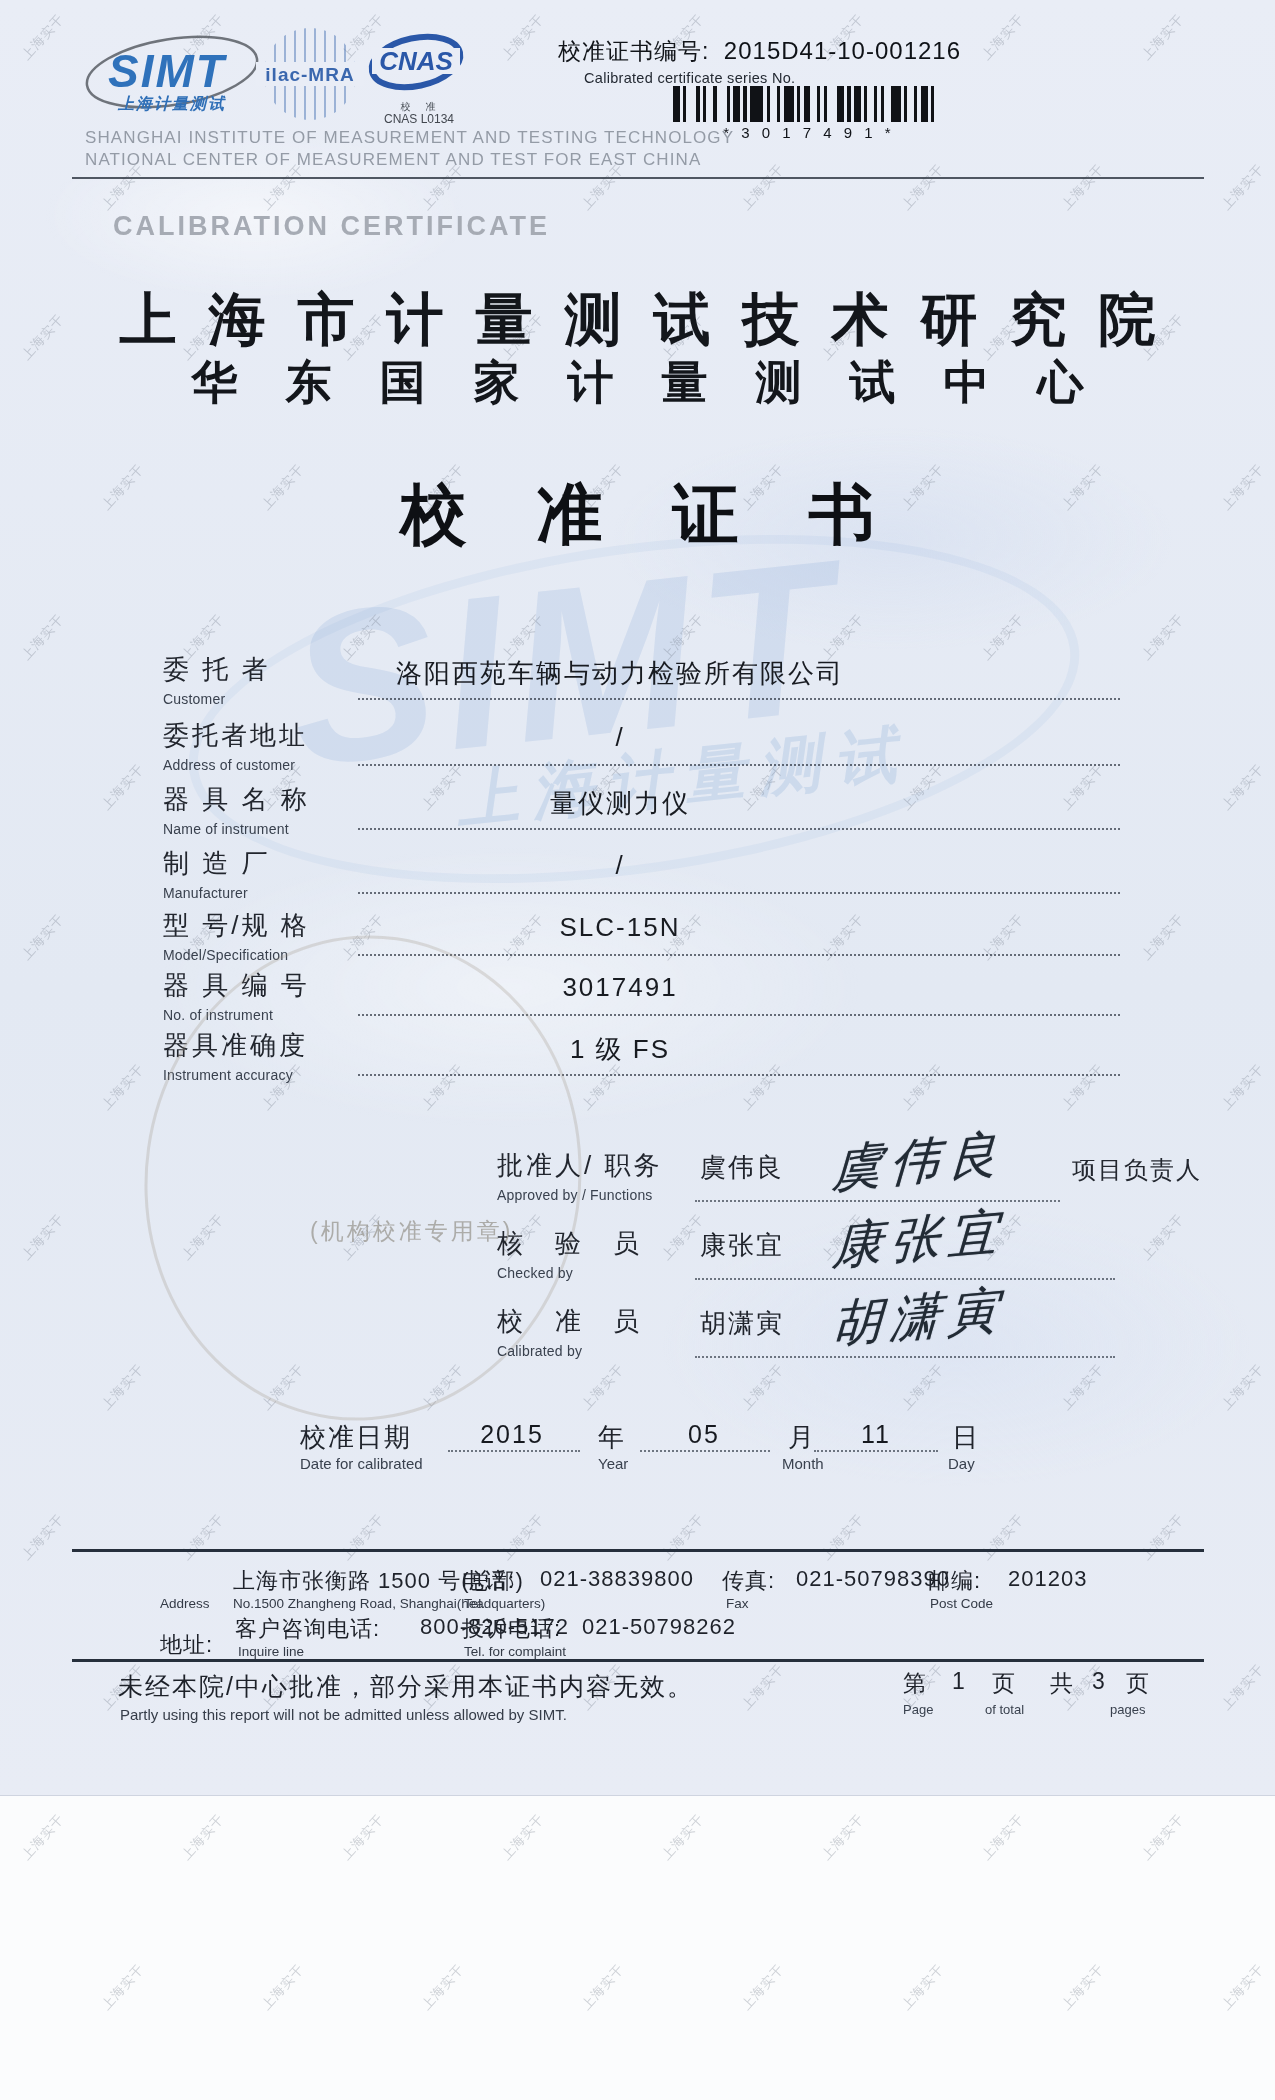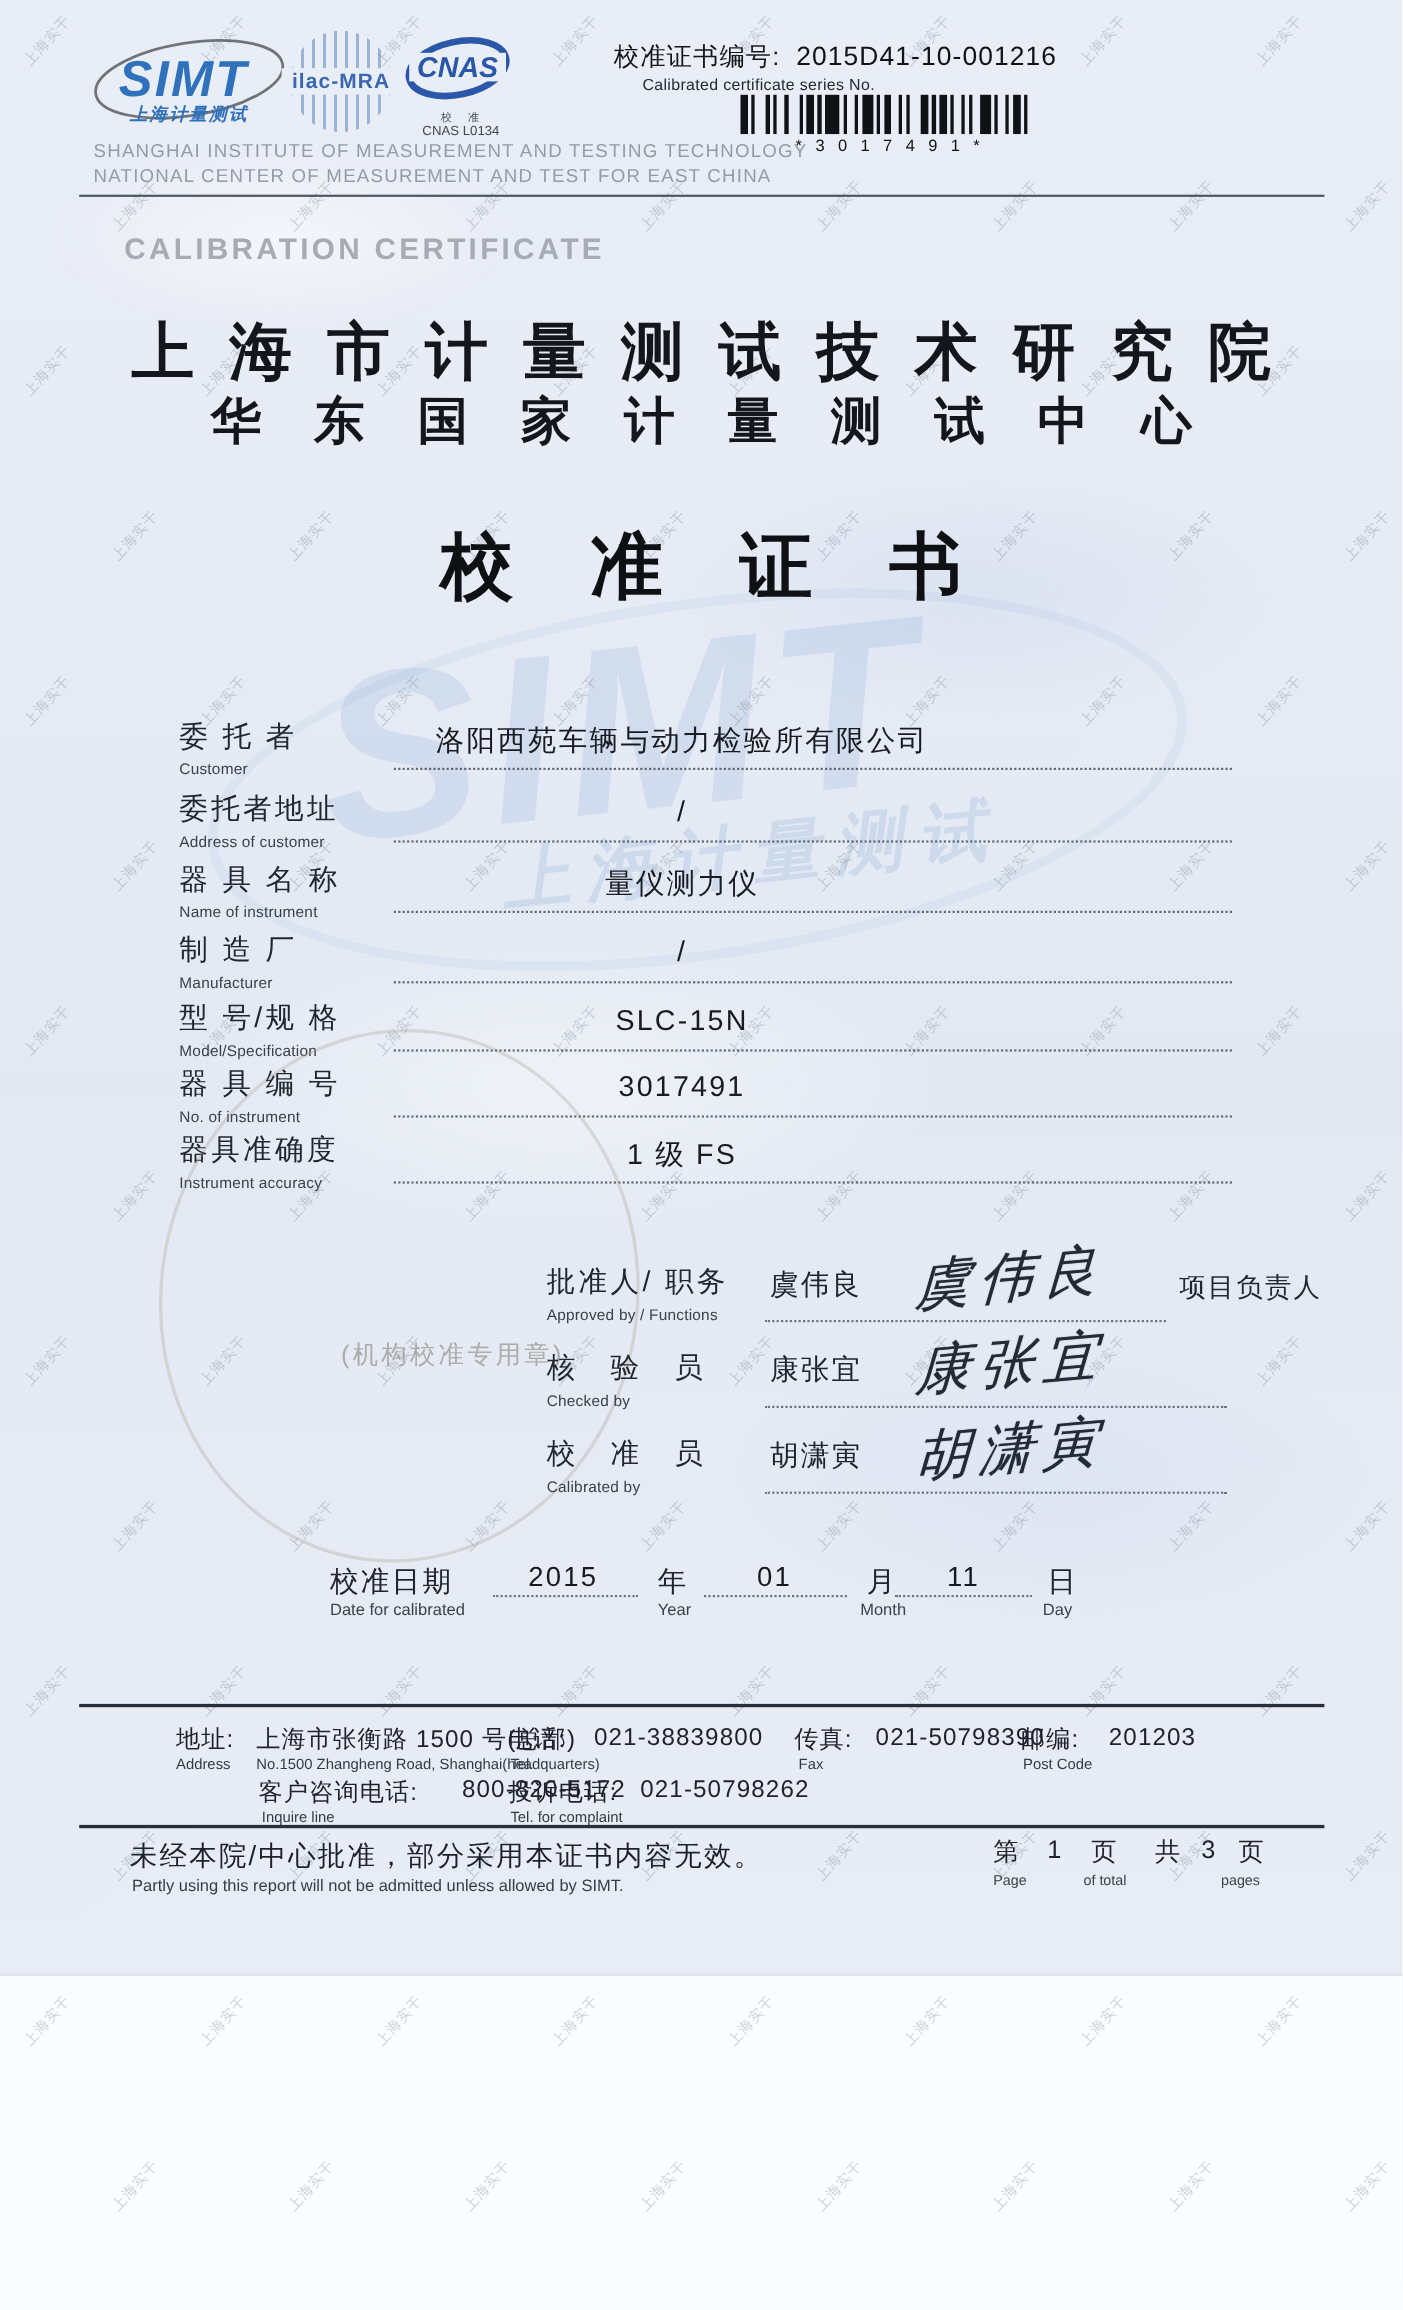--- a/index.html
+++ b/index.html
@@ -354,31 +354,31 @@
     <div class="asig">胡潇寅</div>
     <div class="aline" style="left:695px;width:420px;"></div>
   </div>
 
   <div class="abs dzh" style="left:300px;top:1420px;">校准日期</div>
   <div class="abs den" style="left:300px;top:1455px;">Date for calibrated</div>
   <div class="abs dval" style="left:452px;top:1420px;width:120px;">2015</div>
   <div class="dline" style="left:448px;top:1450px;width:132px;"></div>
   <div class="abs dzh" style="left:598px;top:1420px;">年</div>
   <div class="abs den" style="left:598px;top:1455px;">Year</div>
-  <div class="abs dval" style="left:644px;top:1420px;width:120px;">01</div>
+  <div class="abs dval" style="left:644px;top:1420px;width:120px;">05</div>
   <div class="dline" style="left:640px;top:1450px;width:130px;"></div>
   <div class="abs dzh" style="left:788px;top:1420px;">月</div>
   <div class="abs den" style="left:782px;top:1455px;">Month</div>
   <div class="abs dval" style="left:818px;top:1420px;width:116px;">11</div>
   <div class="dline" style="left:814px;top:1450px;width:124px;"></div>
   <div class="abs dzh" style="left:952px;top:1420px;">日</div>
   <div class="abs den" style="left:948px;top:1455px;">Day</div>
 
   <div class="abs" id="hr-f1"></div>
-  <div class="abs fzh" style="left:160px;top:1566px;text-align:right;">地址:</div>
+  <div class="abs fzh" style="left:160px;top:1630px;text-align:right;">地址:</div>
   <div class="abs fzh" style="left:233px;top:1566px;">上海市张衡路 1500 号(总部)</div>
   <div class="abs fen" style="left:160px;top:1596px;">Address</div>
   <div class="abs fen" style="left:233px;top:1596px;">No.1500  Zhangheng Road, Shanghai(headquarters)</div>
   <div class="abs fzh" style="left:462px;top:1566px;">电话:</div>
   <div class="abs fzh" style="left:540px;top:1566px;">021-38839800</div>
   <div class="abs fen" style="left:464px;top:1596px;">Tel.</div>
   <div class="abs fzh" style="left:722px;top:1566px;">传真:</div>
   <div class="abs fzh" style="left:796px;top:1566px;">021-50798390</div>
   <div class="abs fen" style="left:726px;top:1596px;">Fax</div>
   <div class="abs fzh" style="left:928px;top:1566px;">邮编:</div>

